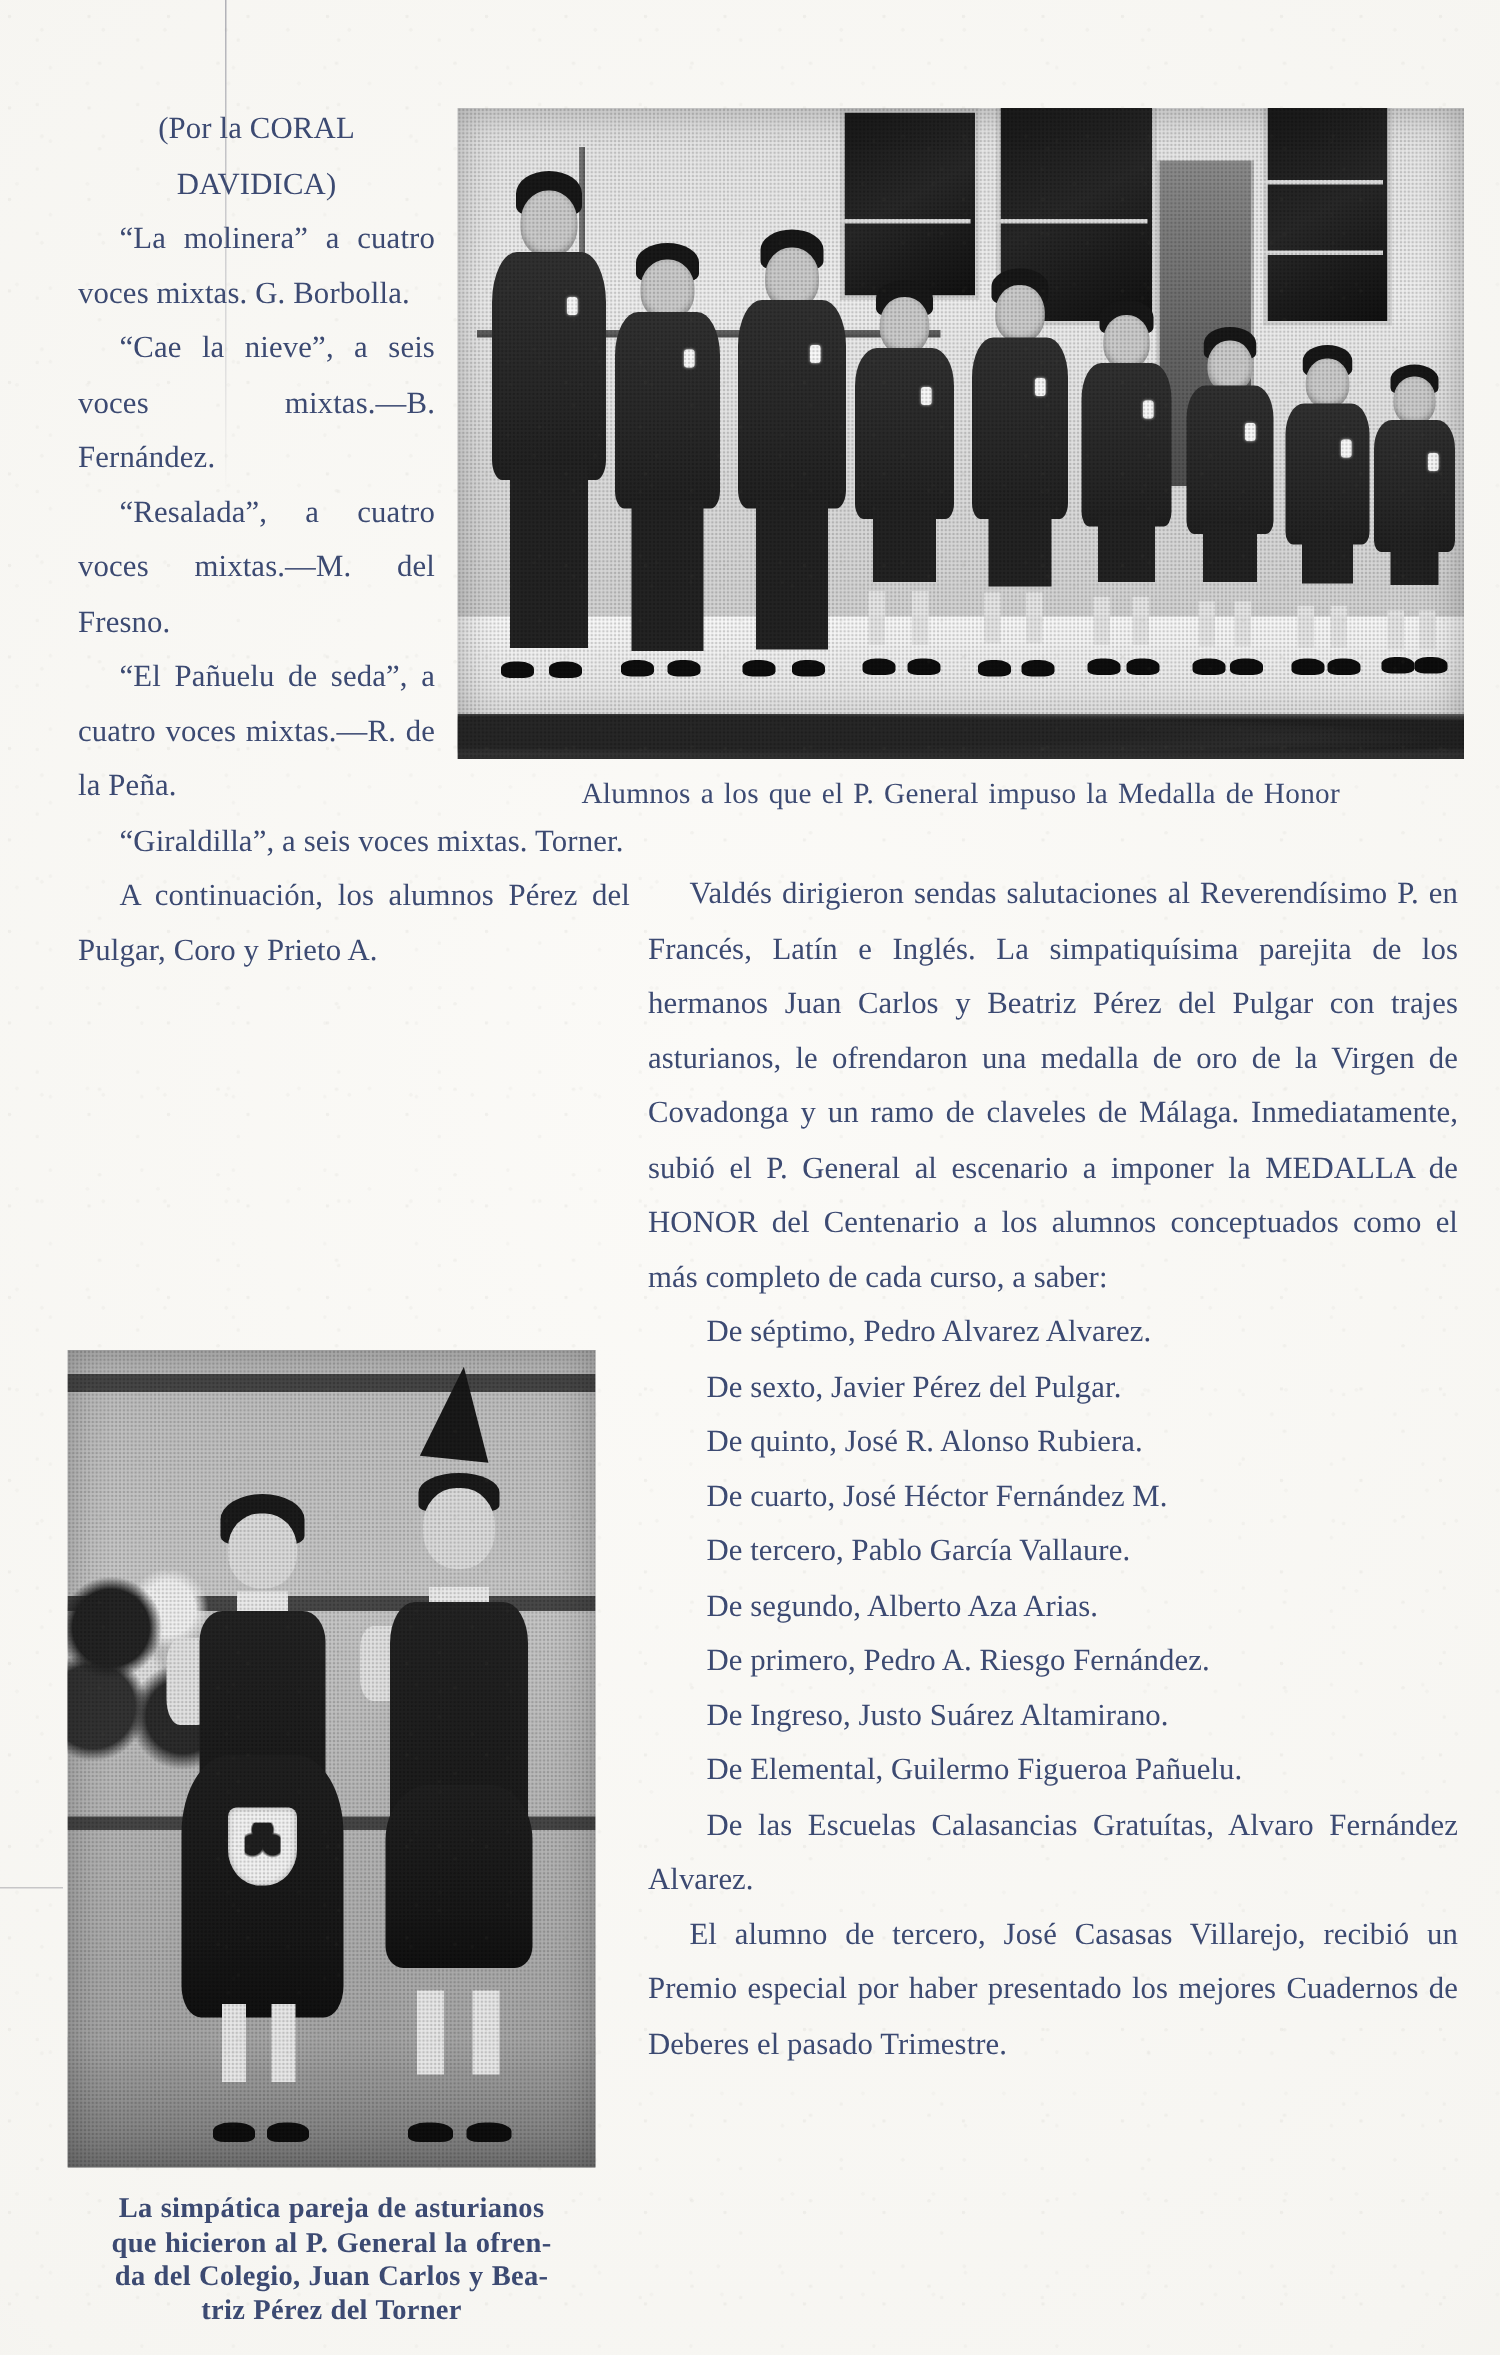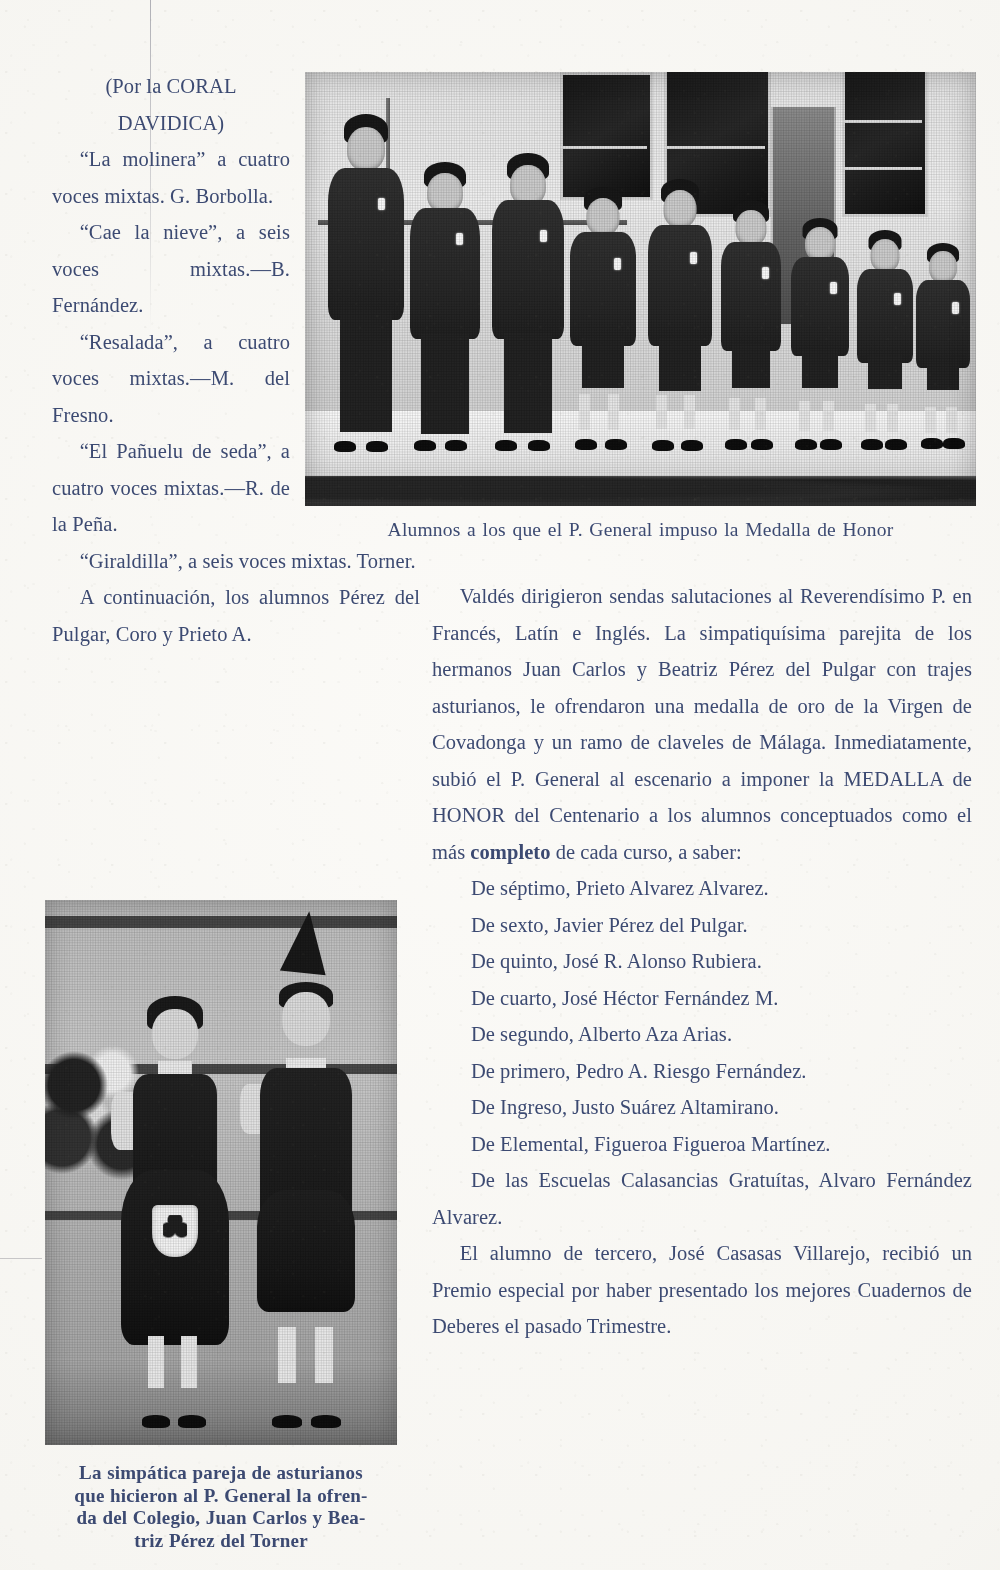--- a/index.html
+++ b/index.html
@@ -75,21 +75,21 @@
     width: 540px;
     font-size: 20.5px;
     line-height: 36.5px;
     text-align: justify;
     letter-spacing: .05px;
   }
   .col-right p { margin: 0; }
   .col-right p.body { text-indent: 1.35em; }
   .listline { text-indent: 1.9em; text-align: left; }
   .hang { text-indent: 1.9em; text-align: justify; }
-  b.semibold { font-weight: 700; }
+  b.semibold { font-weight: 400; }
 
   
   .photo {
     position: absolute;
     overflow: hidden;
     background: #b9b7ae;
     filter: grayscale(100%) contrast(112%);
   }
   .photo .px {
     position: absolute;
@@ -532,28 +532,29 @@
 
   <div class="caption" id="caption-bottom">
     <div>La simpática pareja de  asturianos</div>
     <div>que hicieron al P. General la ofren-</div>
     <div>da del Colegio, Juan Carlos y Bea-</div>
     <div>triz Pérez del Torner</div>
   </div>
 
   <div class="col-right ink">
     <p class="body"><span>Valdés dirigieron sendas salutaciones al Reverendísimo P. en Francés, Latín e Inglés. La simpatiquísima parejita de los hermanos Juan Carlos y Beatriz Pérez del Pulgar con trajes asturianos, le ofrendaron una medalla de oro de la Virgen de Covadonga y un ramo de claveles de Málaga. Inmediatamente, subió el P. General al escenario a imponer la MEDALLA de HONOR del Centenario a los alumnos conceptuados como el más </span><b class="semibold">completo</b><span> de cada curso, a saber:</span></p>
-    <p class="listline">De séptimo, Prieto Alvarez Alvarez.</p>
+    <p class="listline">De séptimo, Pedro Alvarez Alvarez.</p>
     <p class="listline">De sexto, Javier Pérez del Pulgar.</p>
     <p class="listline">De quinto, José R. Alonso Rubiera.</p>
     <p class="listline">De cuarto, José Héctor Fernández M.</p>
+    <p class="listline">De tercero, Pablo García Vallaure.</p>
     <p class="listline">De segundo, Alberto Aza Arias.</p>
     <p class="listline">De primero, Pedro A. Riesgo Fernández.</p>
     <p class="listline">De Ingreso, Justo Suárez Altamirano.</p>
-    <p class="listline">De Elemental, Figueroa Figueroa Martínez.</p>
+    <p class="listline">De Elemental, Guilermo Figueroa Pañuelu.</p>
     <p class="hang">De las Escuelas Calasancias Gratuítas, Alvaro Fernández Alvarez.</p>
     <p class="body">El alumno de tercero, José Casasas Villarejo, recibió un Premio especial por haber presentado los mejores Cuadernos de Deberes el pasado Trimestre.</p>
   </div>
 
   <div id="grain"></div>
   <div id="seam"></div>
   <div id="seam2"></div>
 </div>
 
 </body></html>

